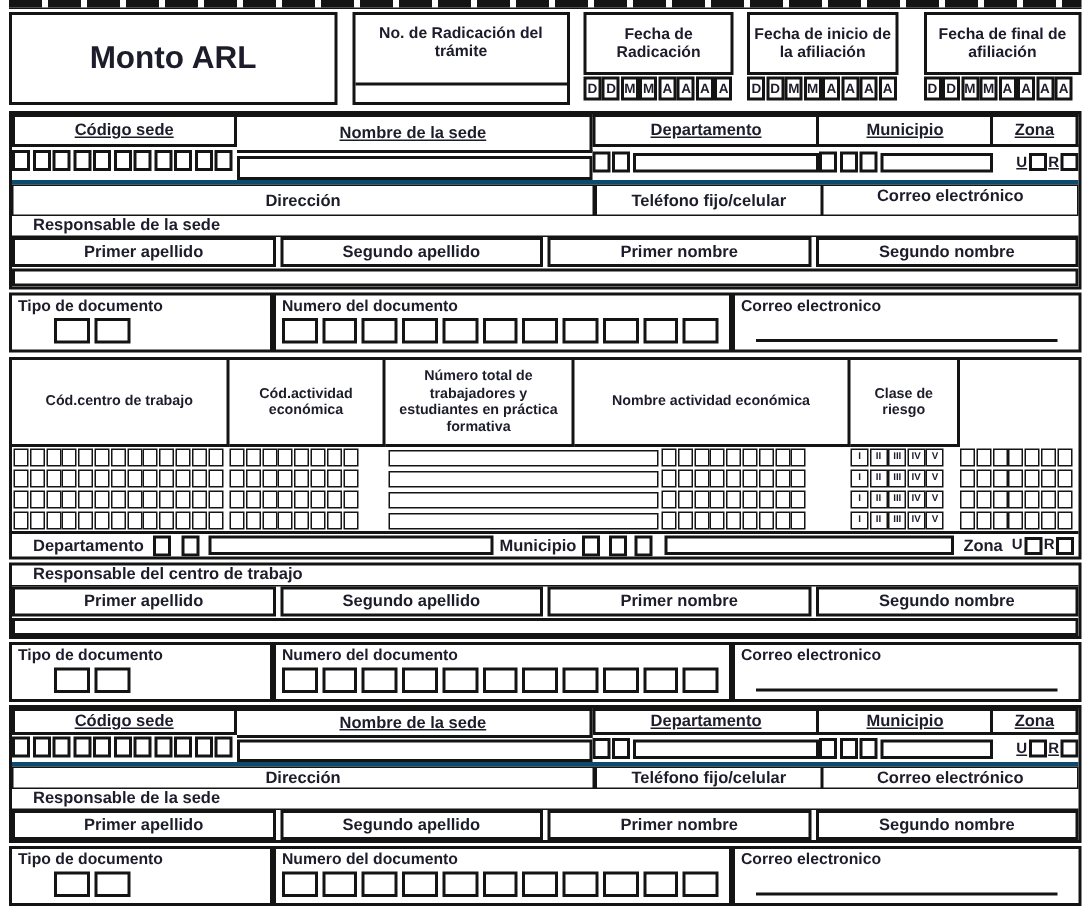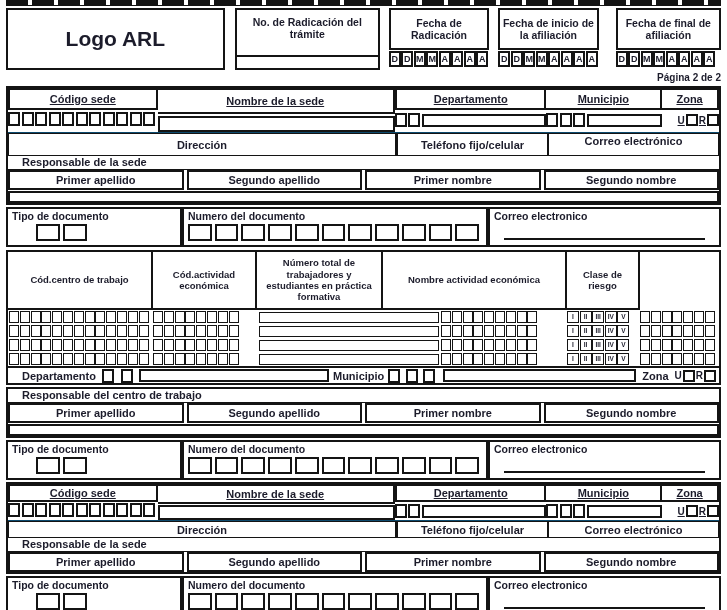--- a/index.html
+++ b/index.html
@@ -33,21 +33,21 @@
   .ct{width:24px;height:17px;border:2.5px solid #141414;margin-right:3px;background:#fff;}
   
   .sederow1{display:flex;height:44px;}
   .col{display:flex;flex-direction:column;text-decoration:underline;}
   .lblbox{border:2px solid #141414;font-weight:bold;font-size:11px;text-align:center;
           display:flex;align-items:center;justify-content:center;}
   .minirow{display:flex;align-items:center;height:16px;}
   .blankline{flex:1;border:2px solid #141414;height:13px;background:#fff;}
   .zlet{font-size:10px;font-weight:bold;margin:0 1px;}
   .zbox{width:12px;height:12px;border:2px solid #141414;background:#fff;}
-  .sederow2{display:flex;height:24px;border-top:1px solid #0c4a6e;}
+  .sederow2{display:flex;height:24px;border-top:3px solid #0c4a6e;}
   .resp{font-size:11px;font-weight:bold;height:14px;line-height:13px;padding-left:14px;
         border-bottom:1.5px solid #141414;}
   
   .prow{display:flex;height:20px;text-align:right;}
   .pcol{flex:1;border:2.5px solid #141414;margin-right:3px;font-weight:bold;font-size:11px;
         display:flex;align-items:center;justify-content:center;}
   .pcol:last-child{margin-right:0;}
   .pblank{height:12px;border:2px solid #141414;margin-top:1px;background:#fff;}
   
   .docrow{display:flex;height:40px;margin-top:2px;}
@@ -70,21 +70,21 @@
          font-size:11px;font-weight:bold;}
   .sect{margin-top:2px;}
 </style>
 </head>
 <body>
 
 <div class="page">
   <div class="tickstrip"></div>
 
   <div class="hdrrow">
-    <div class="logo box vcent">Logo ARL</div>
+    <div class="logo box vcent">Monto ARL</div>
     <div class="radbox box">
       <div class="radlbl">No. de Radicación del trámite</div>
       <div class="radblank"></div>
     </div>
     <div class="fecha">
       <div class="flbl box">Fecha de Radicación</div>
       <div class="dcells">
         <span class="dcell">D</span>
           <span class="dcell">D</span>
           <span class="dcell">M</span>
@@ -115,21 +115,20 @@
           <span class="dcell">D</span>
           <span class="dcell">M</span>
           <span class="dcell">M</span>
           <span class="dcell">A</span>
           <span class="dcell">A</span>
           <span class="dcell">A</span>
           <span class="dcell">A</span>
       </div>
     </div>
   </div>
-  <div class="pagina">Página 2 de 2</div>
 
   <div class="sect thin" style="border-width:2.5px;">
     <div class="sederow1">
       <div class="col" style="width:150px;">
         <div class="lblbox" style="height:22px;">Código sede</div>
         <div class="cells" style="padding-top:2px;">
           <span class="c"></span>
             <span class="c"></span>
             <span class="c"></span>
             <span class="c"></span>

